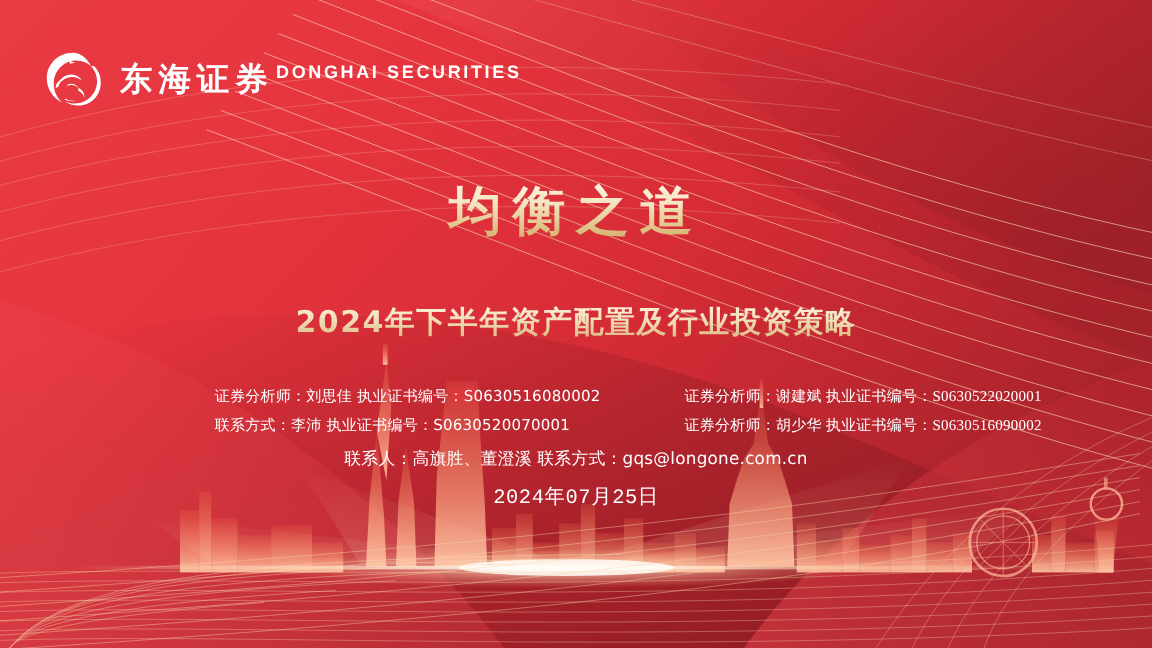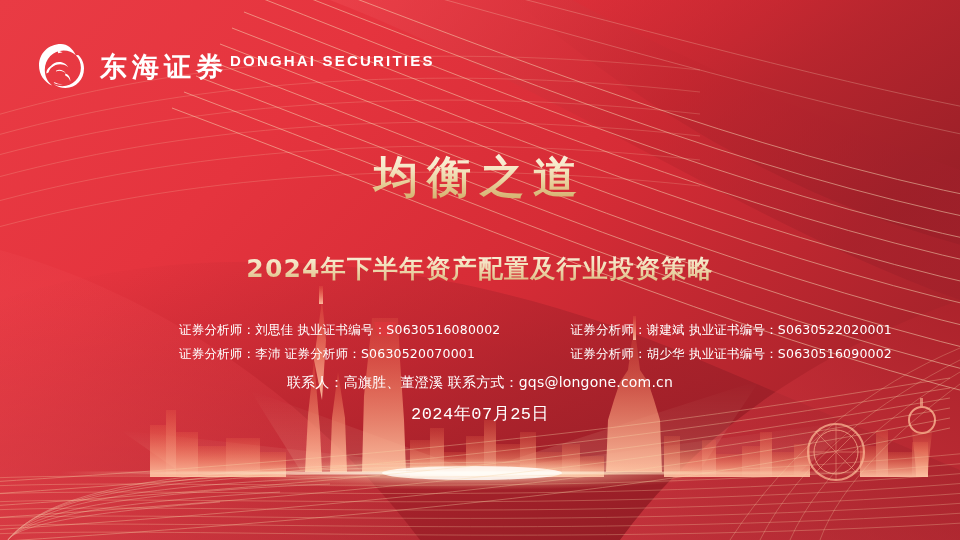--- a/index.html
+++ b/index.html
@@ -67,21 +67,21 @@
     row-gap:7px;
     padding:0 150px;
     margin-left:15px;
   }
   .analyst {
     font-size:12.5px; color:#ffffff;
     white-space:nowrap; letter-spacing:.2px;
     font-family:"DejaVu Sans","Liberation Sans",sans-serif;
   }
   .analyst.col-l { text-align:left; padding-left:14px; }
-  .analyst.col-r { text-align:left; padding-left:70px; }
+  .analyst.col-r { text-align:left; padding-left:70px;font-family:Liberation Serif, serif; }
 
   #contact {
     position:absolute; left:0; right:0; top:374px;
     font-size:14px; color:#ffffff; letter-spacing:.2px;
     font-family:"DejaVu Sans","Liberation Sans",sans-serif;
   }
   #date {
     position:absolute; left:0; right:0; top:402px;
     font-size:17px; color:#ffffff; letter-spacing:.5px;
     font-family:Liberation Mono, monospace;
@@ -344,21 +344,21 @@
 
   <div id="content">
 
     <div id="main-title">均衡之道</div>
 
     <div id="subtitle">2024年下半年资产配置及行业投资策略</div>
 
     <div id="analysts">
       <div class="analyst col-l">证券分析师：刘思佳  执业证书编号：S0630516080002</div>
       <div class="analyst col-r">证券分析师：谢建斌  执业证书编号：S0630522020001</div>
-      <div class="analyst col-l">证券分析师：李沛    证券分析师：S0630520070001</div>
+      <div class="analyst col-l">联系方式：李沛    执业证书编号：S0630520070001</div>
       <div class="analyst col-r">证券分析师：胡少华  执业证书编号：S0630516090002</div>
     </div>
 
     <div id="contact">联系人：高旗胜、董澄溪  联系方式：gqs@longone.com.cn</div>
 
     <div id="date">2024年07月25日</div>
   </div>
 
 </div>
 

